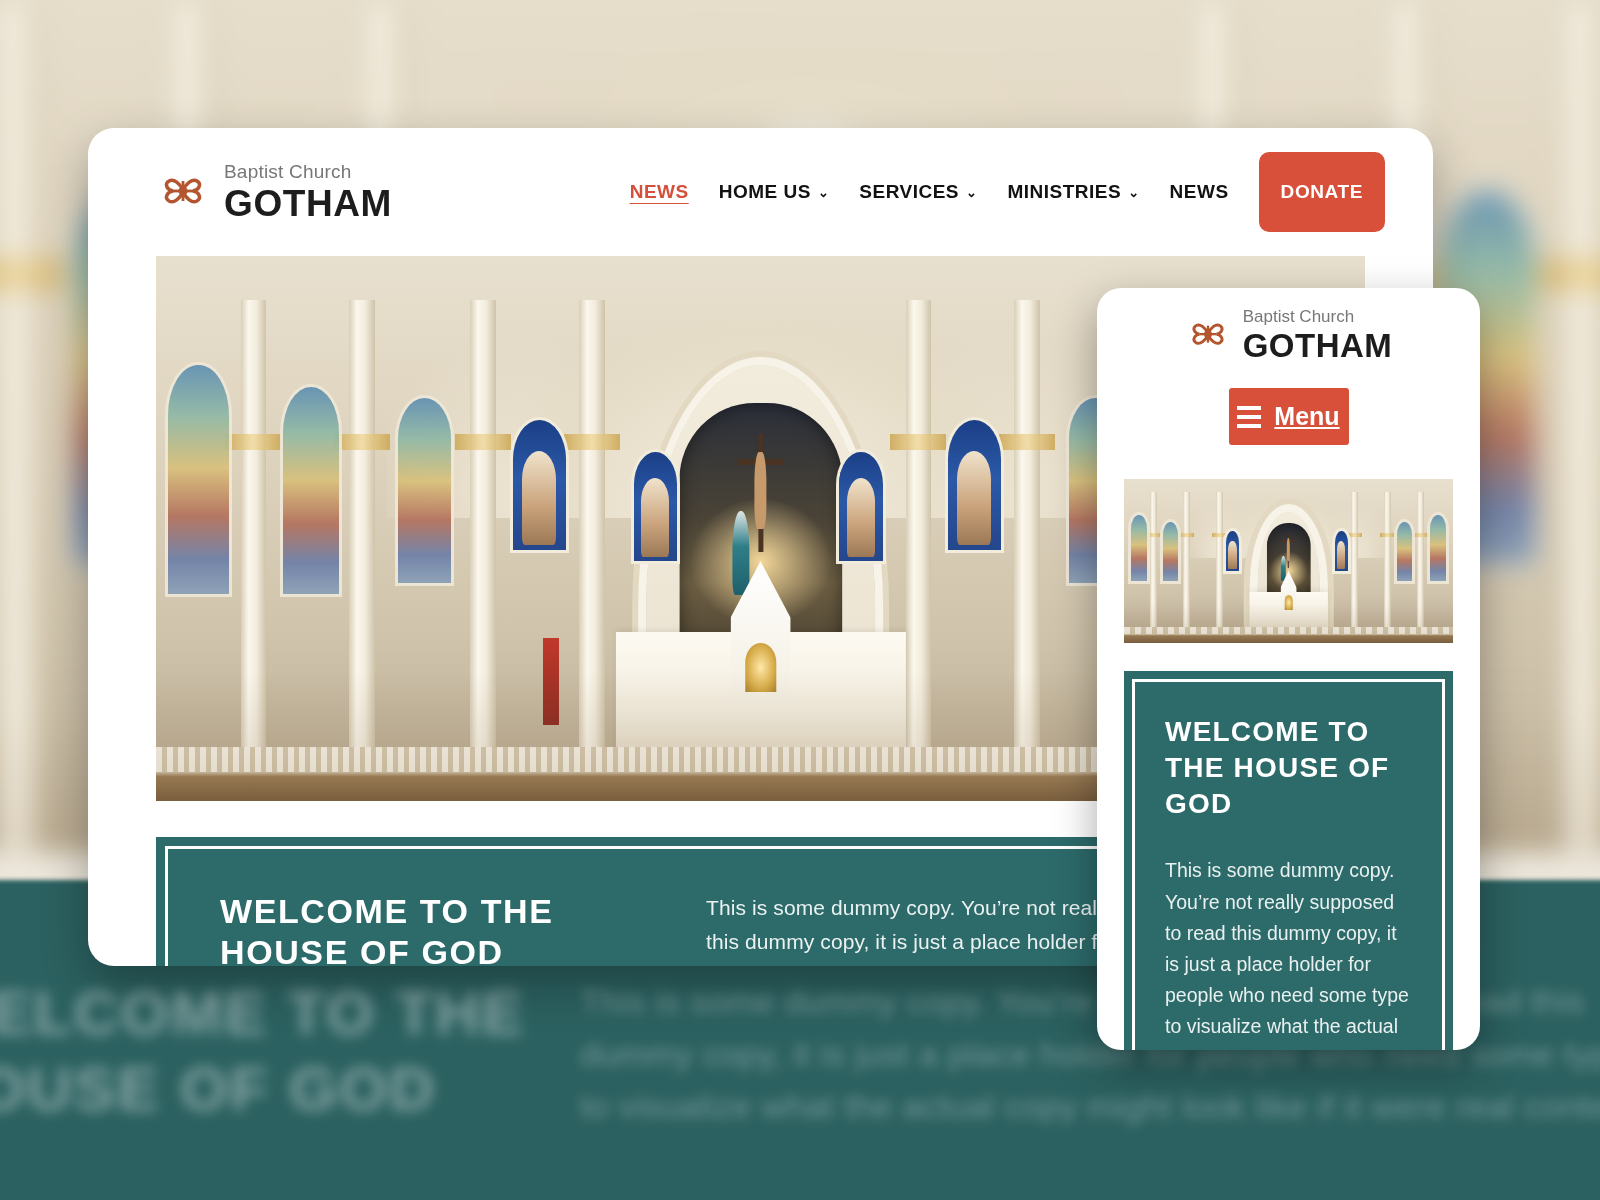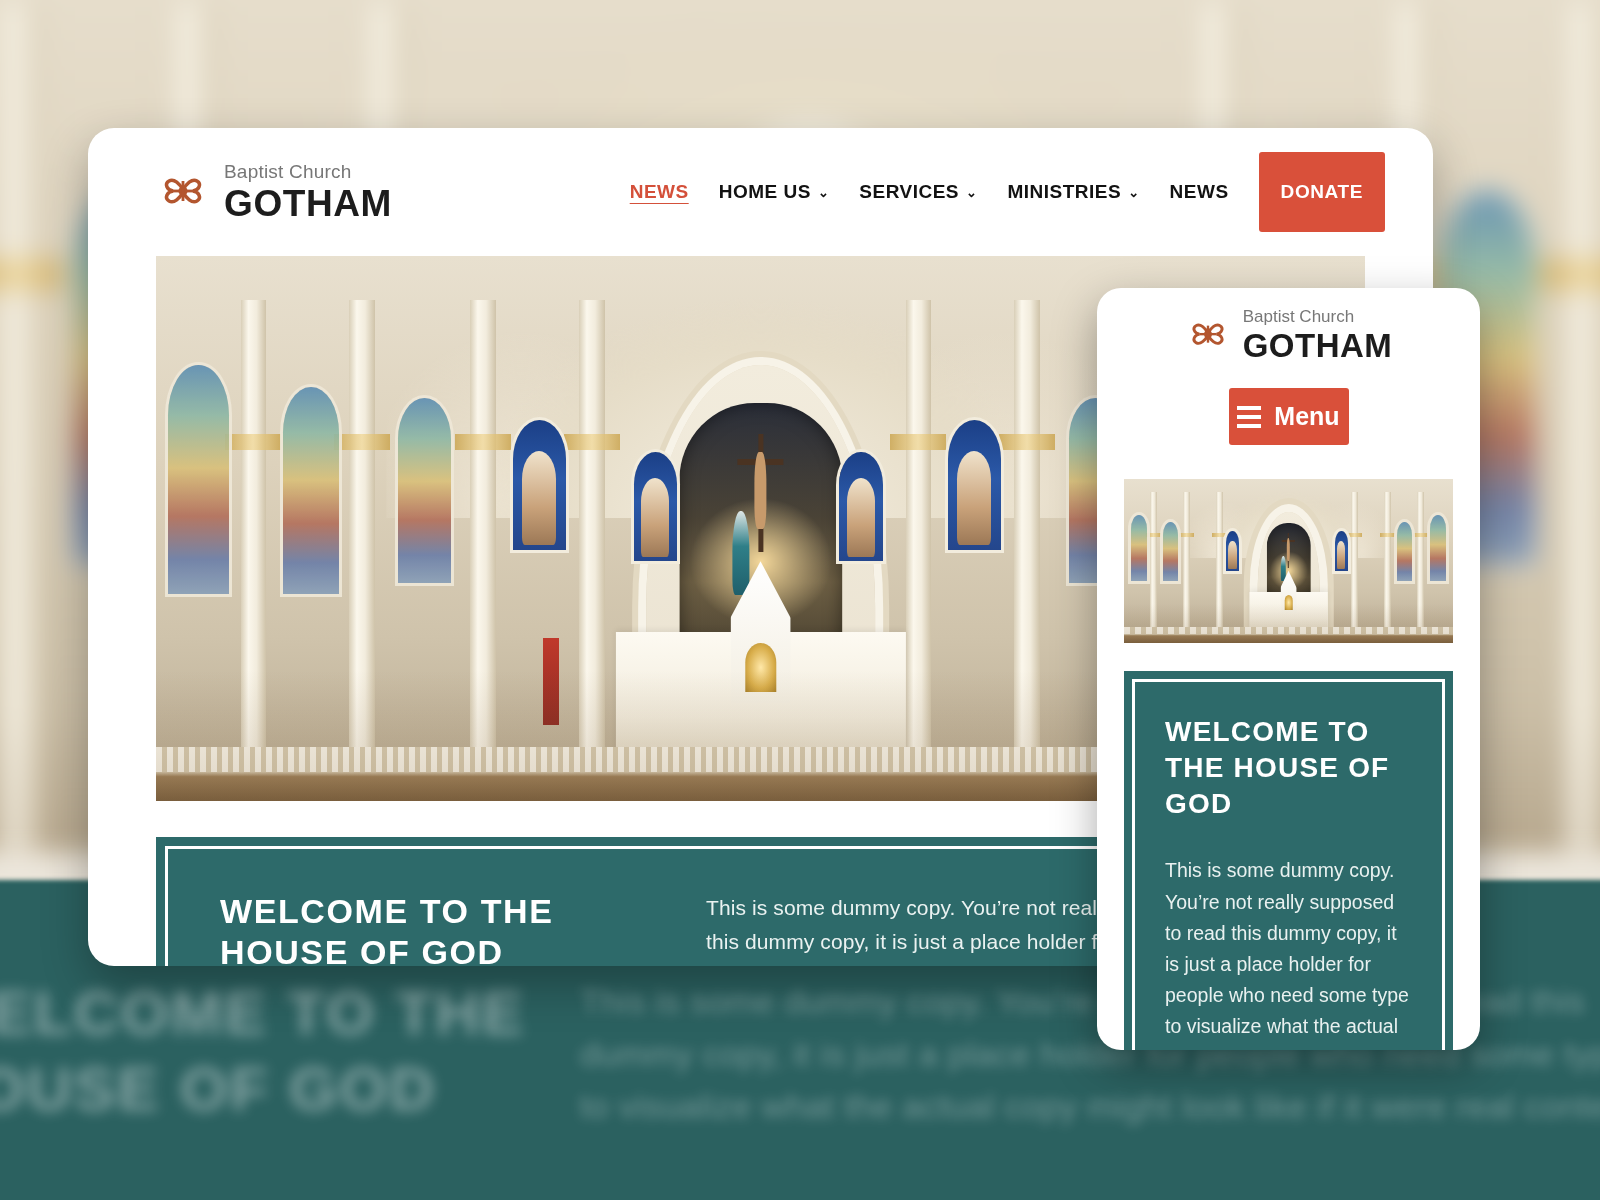--- a/index.html
+++ b/index.html
@@ -178,21 +178,21 @@
   #desktop-nav { display: flex; align-items: center; gap: 30px; }
   .nav-item {
     font-size: 19px; font-weight: 700; color: #121212;
     letter-spacing: .5px; display: flex; align-items: center; gap: 7px;
     cursor: pointer; white-space: nowrap;
   }
   .nav-item.active { color: #d4503a; text-decoration: underline; text-underline-offset: 5px; }
   .caret { font-size: 13px; color:#121212; line-height:1; }
   .donate-btn {
     background: #d9503a; color: #fff; font-size: 19px; font-weight: 700;
-    letter-spacing: .6px; padding: 29px 22px; border-radius: 3px;
+    letter-spacing: .6px; padding: 29px 22px; border-radius: 10px;
     cursor: pointer; white-space: nowrap;
   }
 
   #desktop-hero { margin: 0 68px; height: 545px; overflow: hidden; }
 
   #desktop-welcome {
     margin: 36px 68px 0 68px;
     background: #2d6a6a;
     padding: 9px;
     height: 160px;
@@ -219,20 +219,21 @@
   }
   #mobile-header { padding: 20px 0 0 0; text-align: center; }
   .m-brand { display:flex; align-items:center; justify-content:center; gap:12px; }
   .m-brand-sub { font-size: 17px; color:#777; line-height:1; margin-bottom:4px;}
   .m-brand-main { font-size: 33px; font-weight:700; color:#1d1d1d; letter-spacing:.5px; line-height:1;}
   #menu-btn {
     margin: 26px auto 0 auto; width: 120px; height: 57px;
     background: #d9503a; color:#fff; border-radius: 3px;
     display:flex; align-items:center; justify-content:center; gap:13px;
     cursor:pointer;
+    text-decoration:underline;
   }
   .burger { display:flex; flex-direction:column; gap:5px; }
   .burger span { display:block; width:24px; height:4px; background:#fff; }
   .menu-label { font-size: 25px; font-weight: 700; }
 
   #mobile-hero { margin: 34px 27px 0 27px; height: 164px; overflow:hidden; }
 
   #mobile-welcome {
     margin: 28px 27px 0 27px;
     background:#2d6a6a; padding: 8px; height: 400px;

